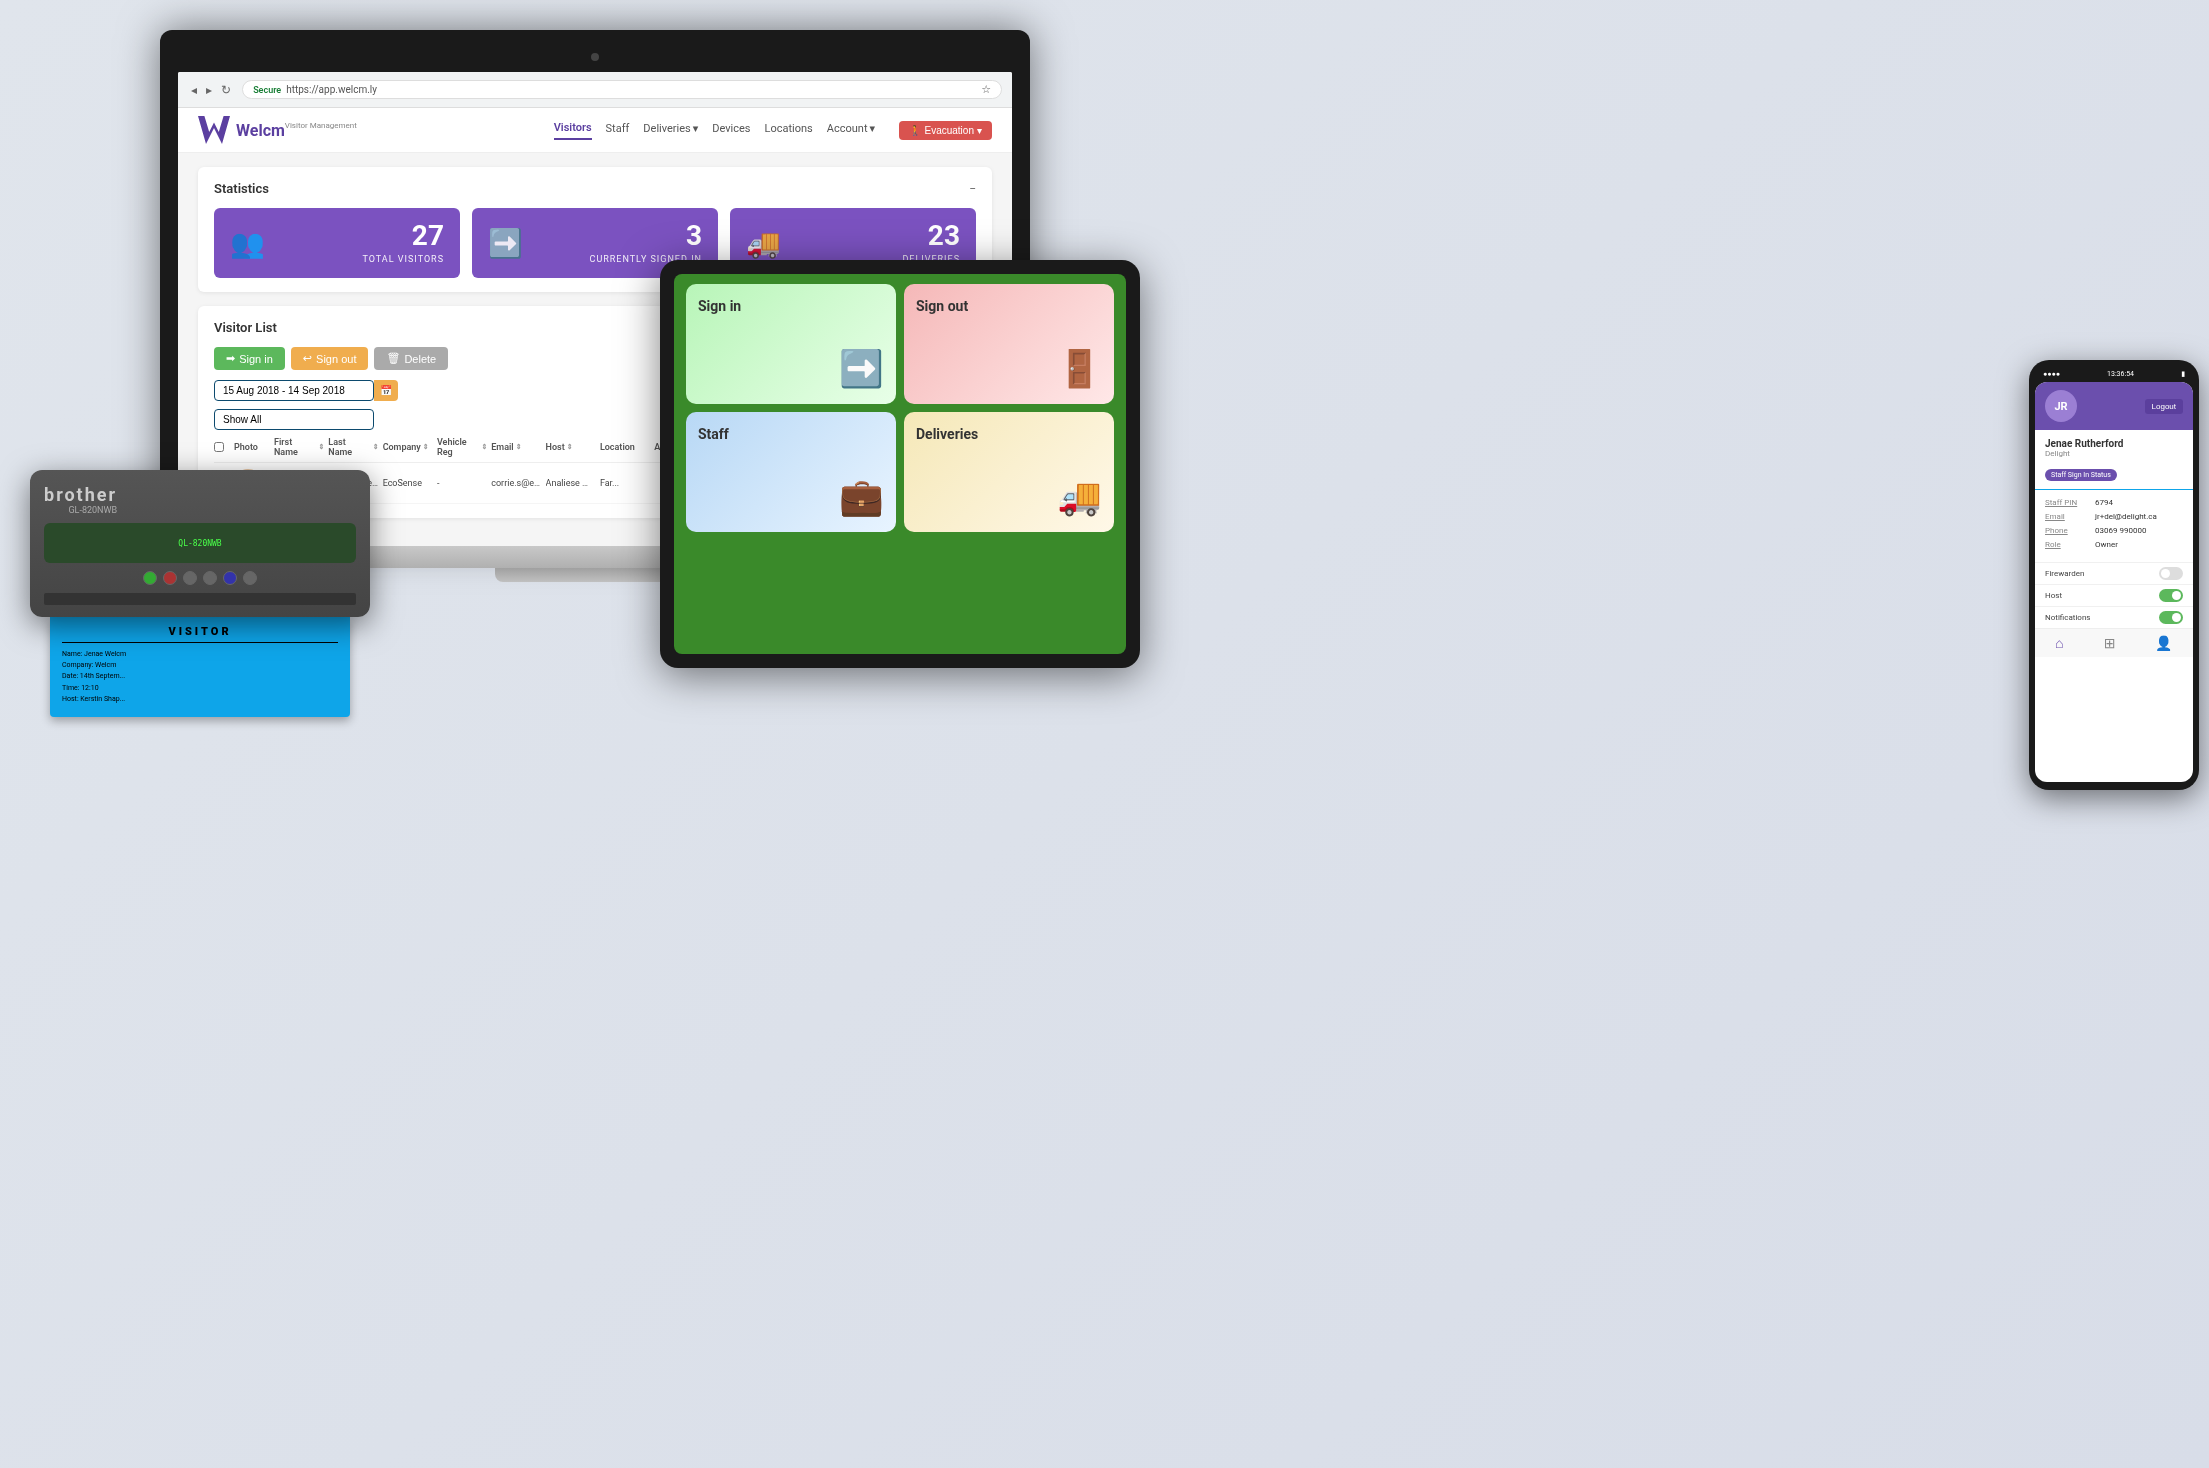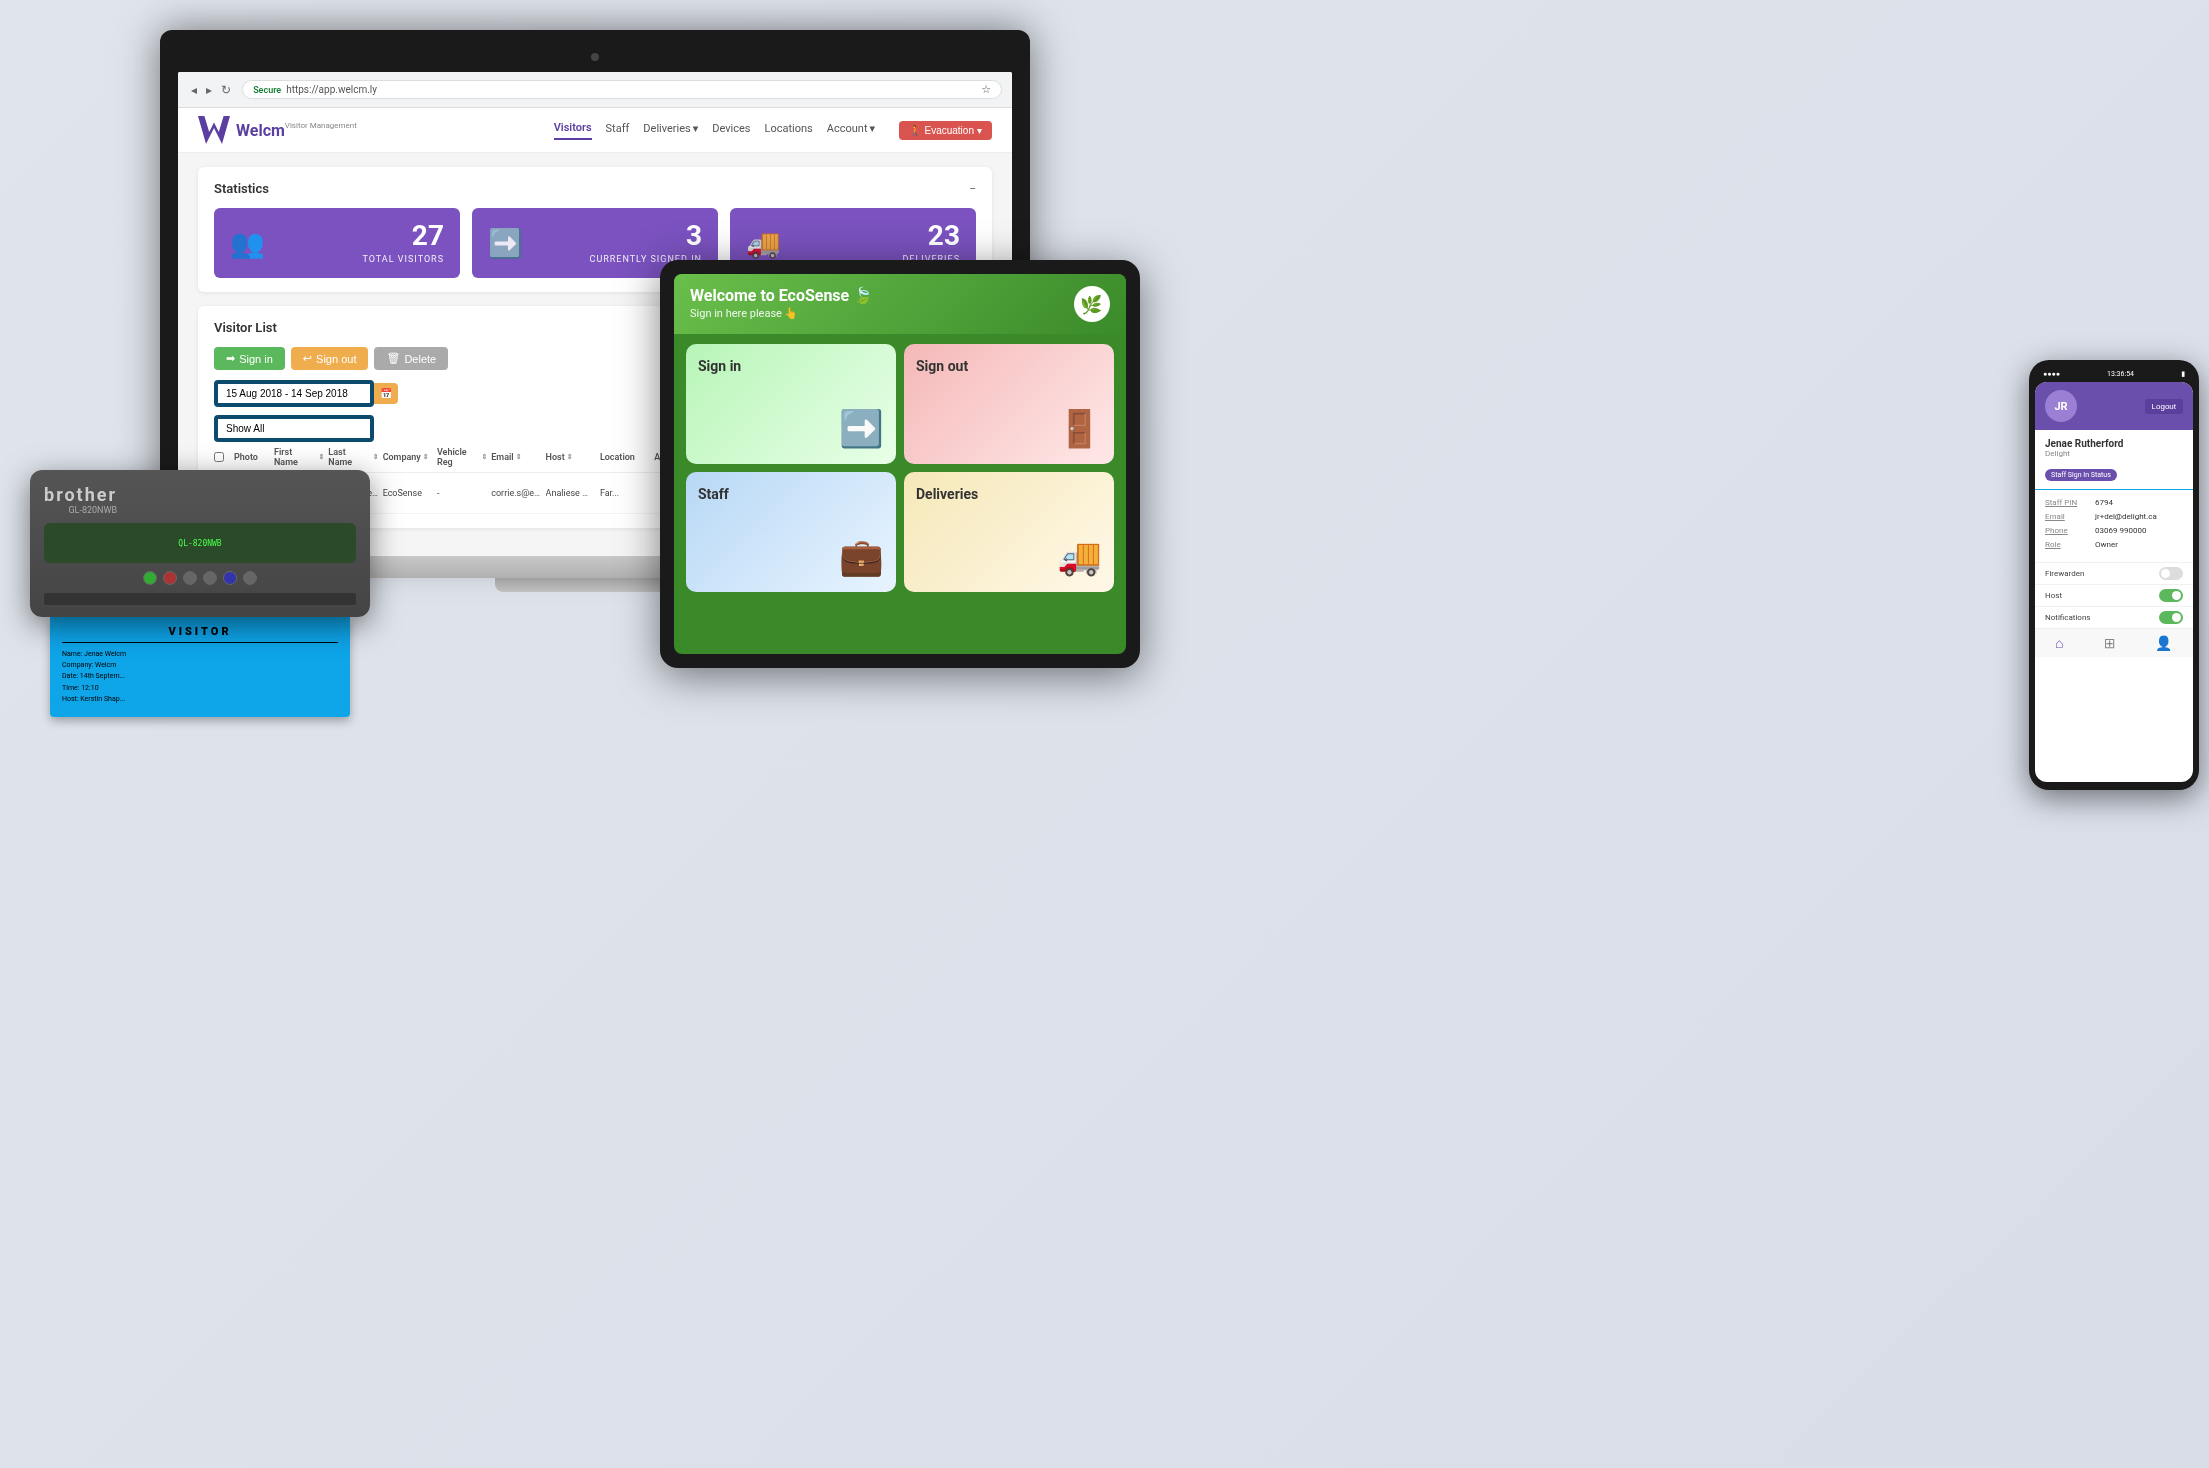--- a/index.html
+++ b/index.html
@@ -229,21 +229,21 @@
     .btn-orange { background: #f0ad4e; color: #fff; }
     .btn-gray { background: #aaa; color: #fff; }
     .btn-blue { background: #4a90d9; color: #fff; }
     .btn-blue-outline { background: #4a90d9; color: #fff; }
     .filter-input-wrap {
       position: relative;
       display: flex;
       align-items: center;
     }
     .filter-input {
-      border: 4px solid #0c4a6e;
+      border: 1px solid #0c4a6e;
       border-radius: 4px;
       padding: 4px 8px;
       font-size: 10px;
       background: #fff;
     }
     .filter-input.date-input { width: 160px; }
     .filter-input.select-input { width: 160px; appearance: none; padding-right: 20px; }
     .filter-search-input {
       border: 1px solid #f0ad4e;
       border-radius: 4px;
@@ -837,27 +837,20 @@
     </div>
   </div>
   <div class="laptop-base"></div>
   <div class="laptop-stand"></div>
 </div>
 
 <div class="tablet-container">
   <div class="tablet-outer">
     <div class="tablet-screen">
       <div class="tablet-app">
-        <div class="tablet-header">
-          <div class="tablet-welcome">
-            <div class="tablet-welcome-title">Welcome to EcoSense 🍃</div>
-            <div class="tablet-welcome-sub">Sign in here please 👆</div>
-          </div>
-          <div class="tablet-logo">🌿</div>
-        </div>
         <div class="tablet-grid">
           <div class="tablet-tile sign-in">
             <div class="tablet-tile-title">Sign in</div>
             <div class="tablet-tile-icon">➡️</div>
           </div>
           <div class="tablet-tile sign-out">
             <div class="tablet-tile-title">Sign out</div>
             <div class="tablet-tile-icon">🚪</div>
           </div>
           <div class="tablet-tile staff">

